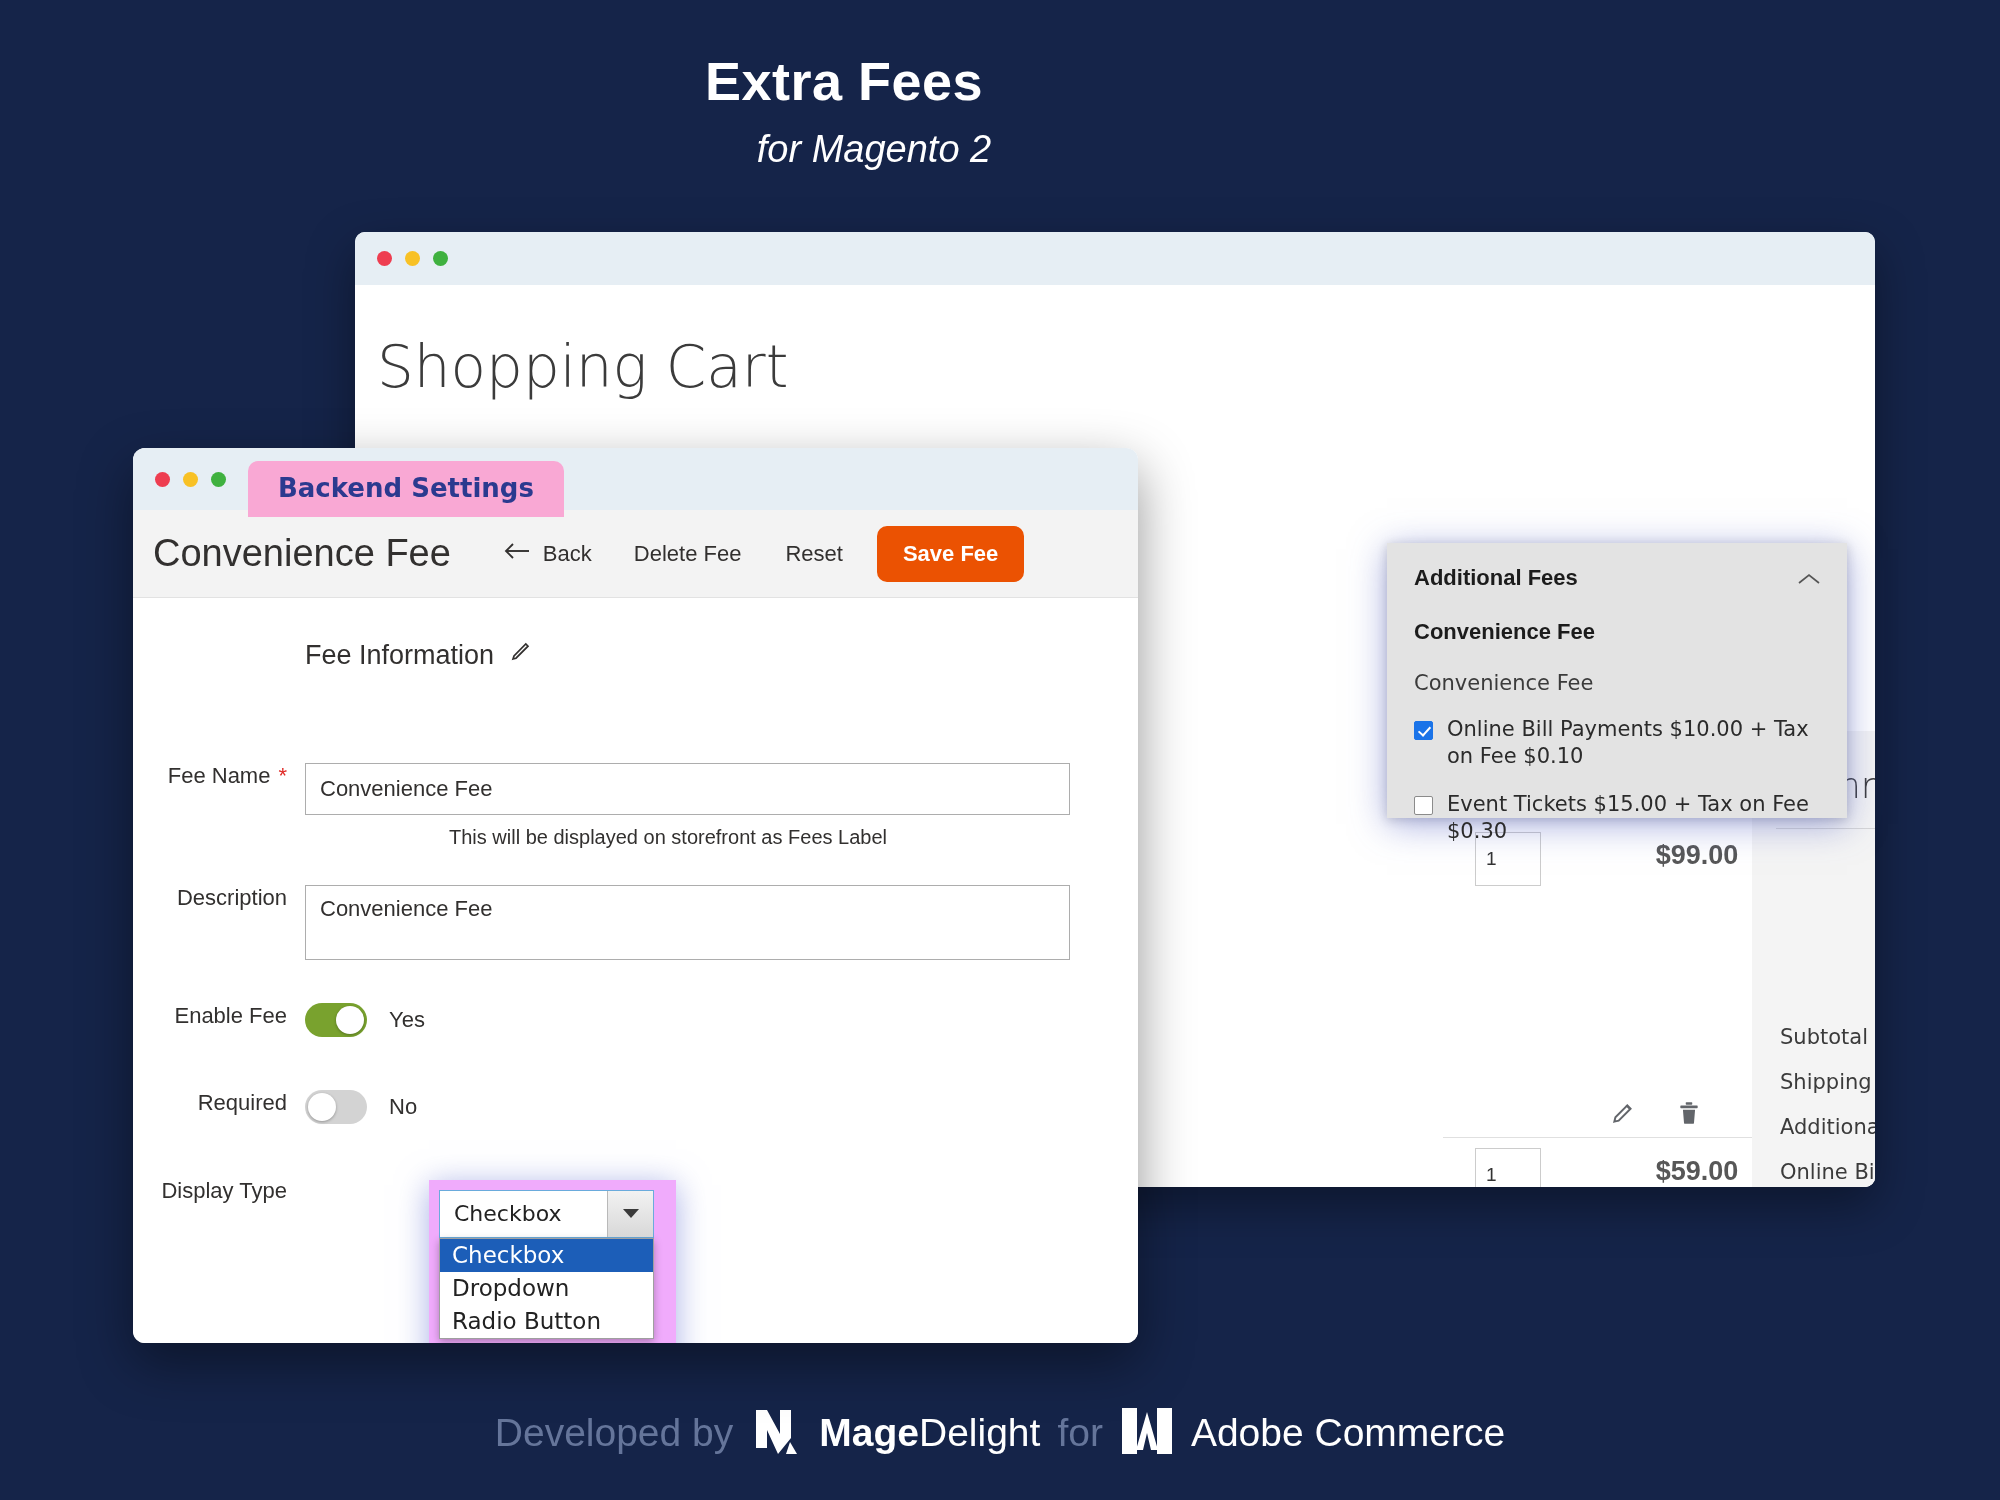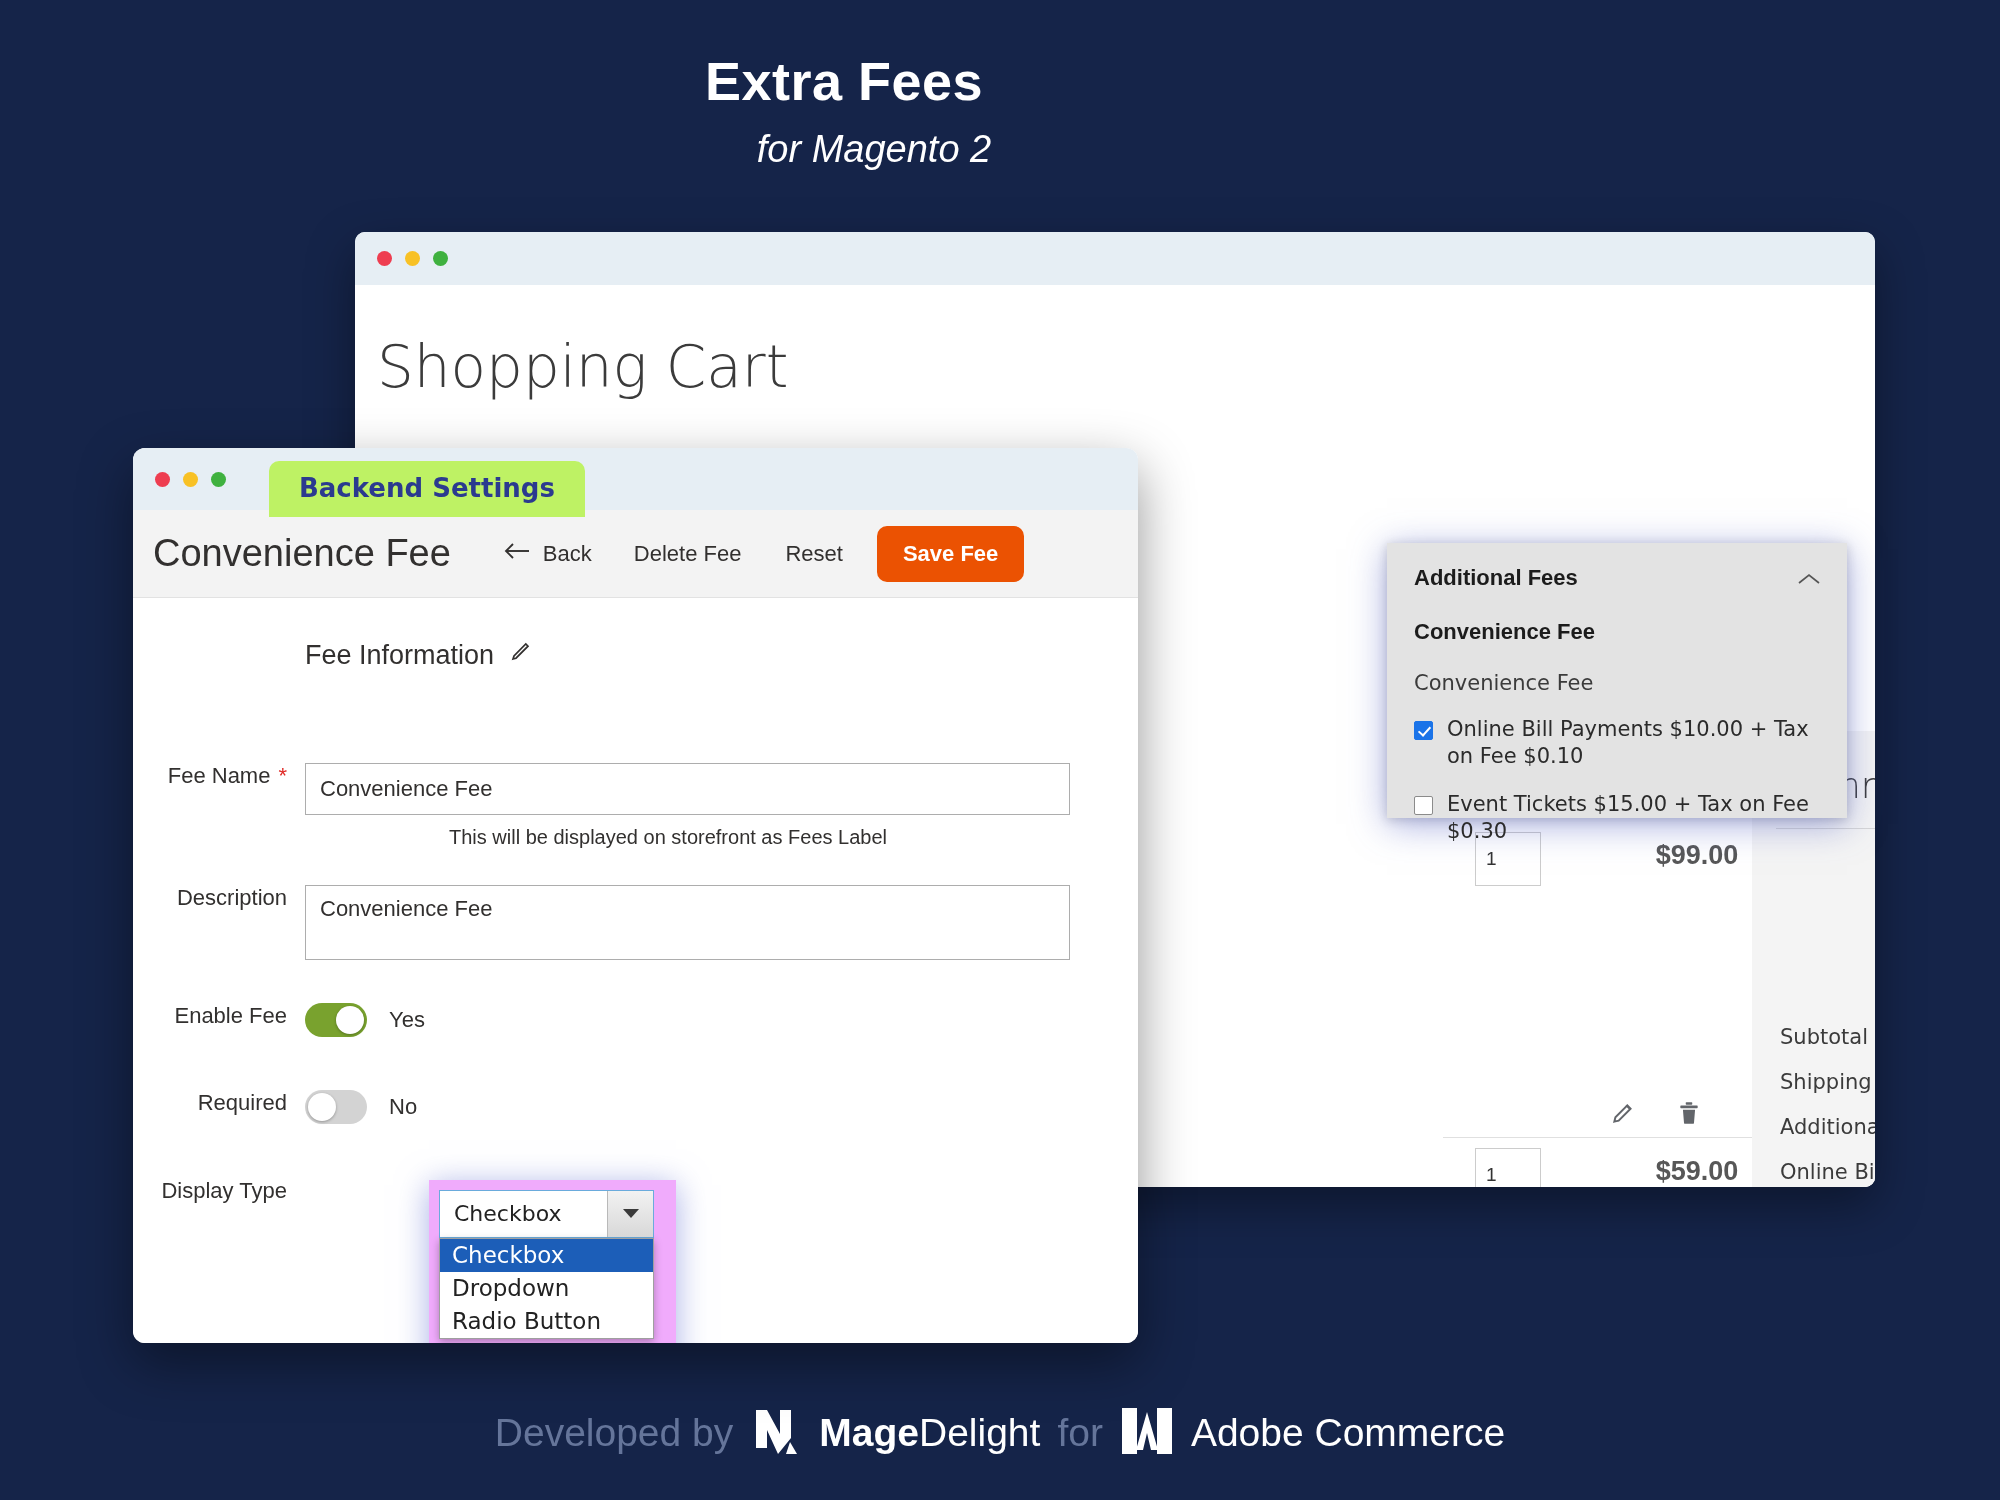--- a/index.html
+++ b/index.html
@@ -148,22 +148,22 @@
     border-radius: 12px;
     box-shadow: 0 20px 54px rgba(0,0,0,.42);
     overflow: hidden;
     z-index: 20;
   }
   .backend-titlebar {
     height: 62px; background: #e6eef4; position: relative;
     display: flex; align-items: center; padding-left: 22px; gap: 13px;
   }
   .backend-tab {
-    position: absolute; left: 136px; top: 13px;
-    background: #bef264; border-radius: 10px 10px 0 0;
+    position: absolute; left: 115px; top: 13px;
+    background: #f9a8d4; border-radius: 10px 10px 0 0;
     padding: 12px 30px 14px 30px;
     font-size: 26px; font-weight: bold; color: #2b3a8f;
     font-family: "DejaVu Sans", sans-serif;
   }
 
   .be-toolbar {
     height: 88px; background: #f3f3f3;
     display: flex; align-items: center;
     border-bottom: 1px solid #e2e2e2;
     padding-left: 20px;

